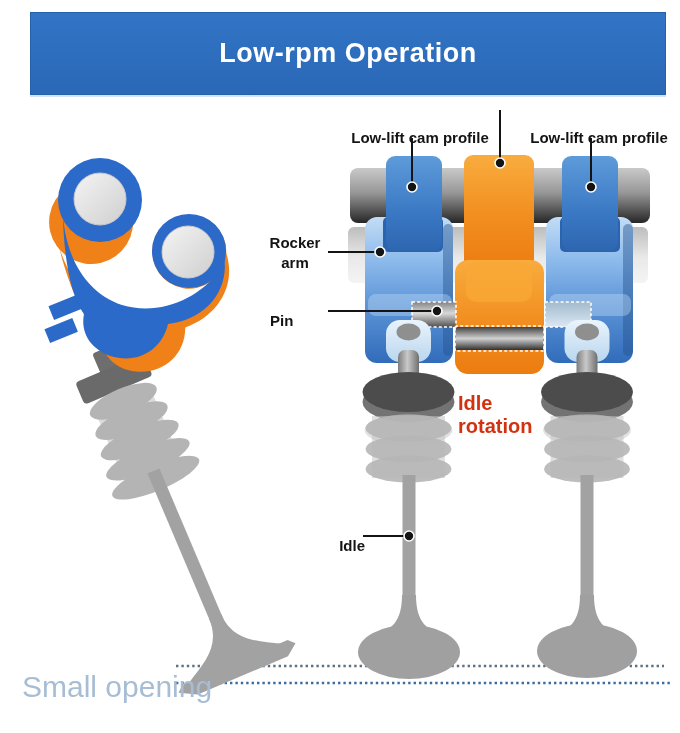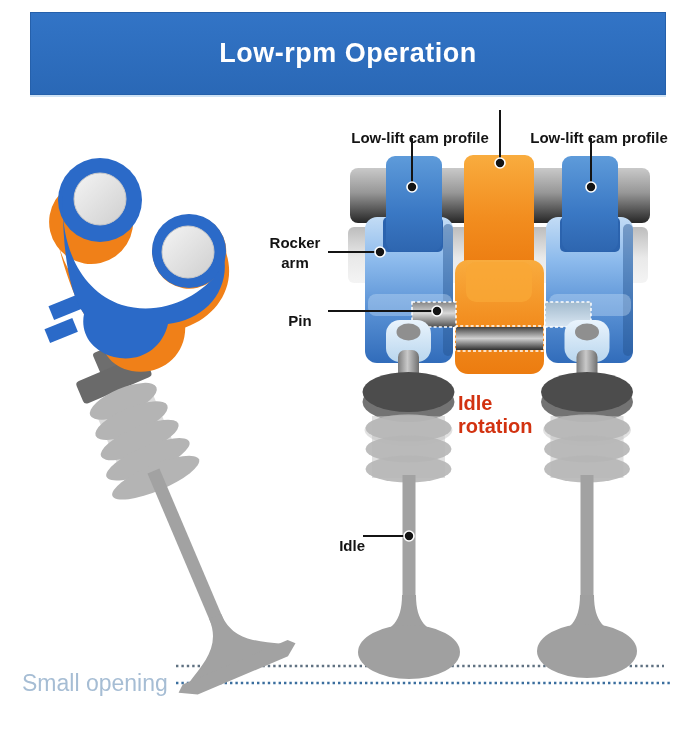--- a/index.html
+++ b/index.html
@@ -20,29 +20,29 @@
     color:#ffffff;font-size:27px;font-weight:bold;letter-spacing:.5px;
   }
   .lbl{
     color:#141414;font-size:15px;font-weight:600;line-height:20px;
     white-space:normal;
   }
   #lbl-high-lift{left:400px;top:93px;width:200px;text-align:center;}
   #lbl-low-lift-left{left:312px;top:120px;width:200px;text-align:center;}
   #lbl-low-lift-right{left:491px;top:120px;width:200px;text-align:center;}
   #lbl-rocker-arm{left:252px;top:225px;width:70px;text-align:center;}
-  #lbl-pin{left:262px;top:303px;width:60px;text-align:center;}
+  #lbl-pin{left:262px;top:303px;width:60px;text-align:left;}
   #lbl-valve{left:277px;top:528px;width:80px;text-align:right;}
   #lbl-idle{
     left:450px;top:384px;width:100px;text-align:left;
     color:#d23210;font-size:20px;font-weight:600;line-height:23px;
   }
   #lbl-small-opening{
     left:14px;top:662px;width:200px;text-align:left;
-    color:#a6bdd4;font-size:23px;font-weight:400;
+    color:#a6bdd4;font-size:30px;font-weight:400;
   }
 </style>
 </head>
 <body>
 
 <div id="stage">
 
   <svg id="diagram-svg" width="680" height="733" viewBox="0 0 680 733">
     <defs>
       <linearGradient id="lgShaft" x1="0" y1="0" x2="0" y2="1">

